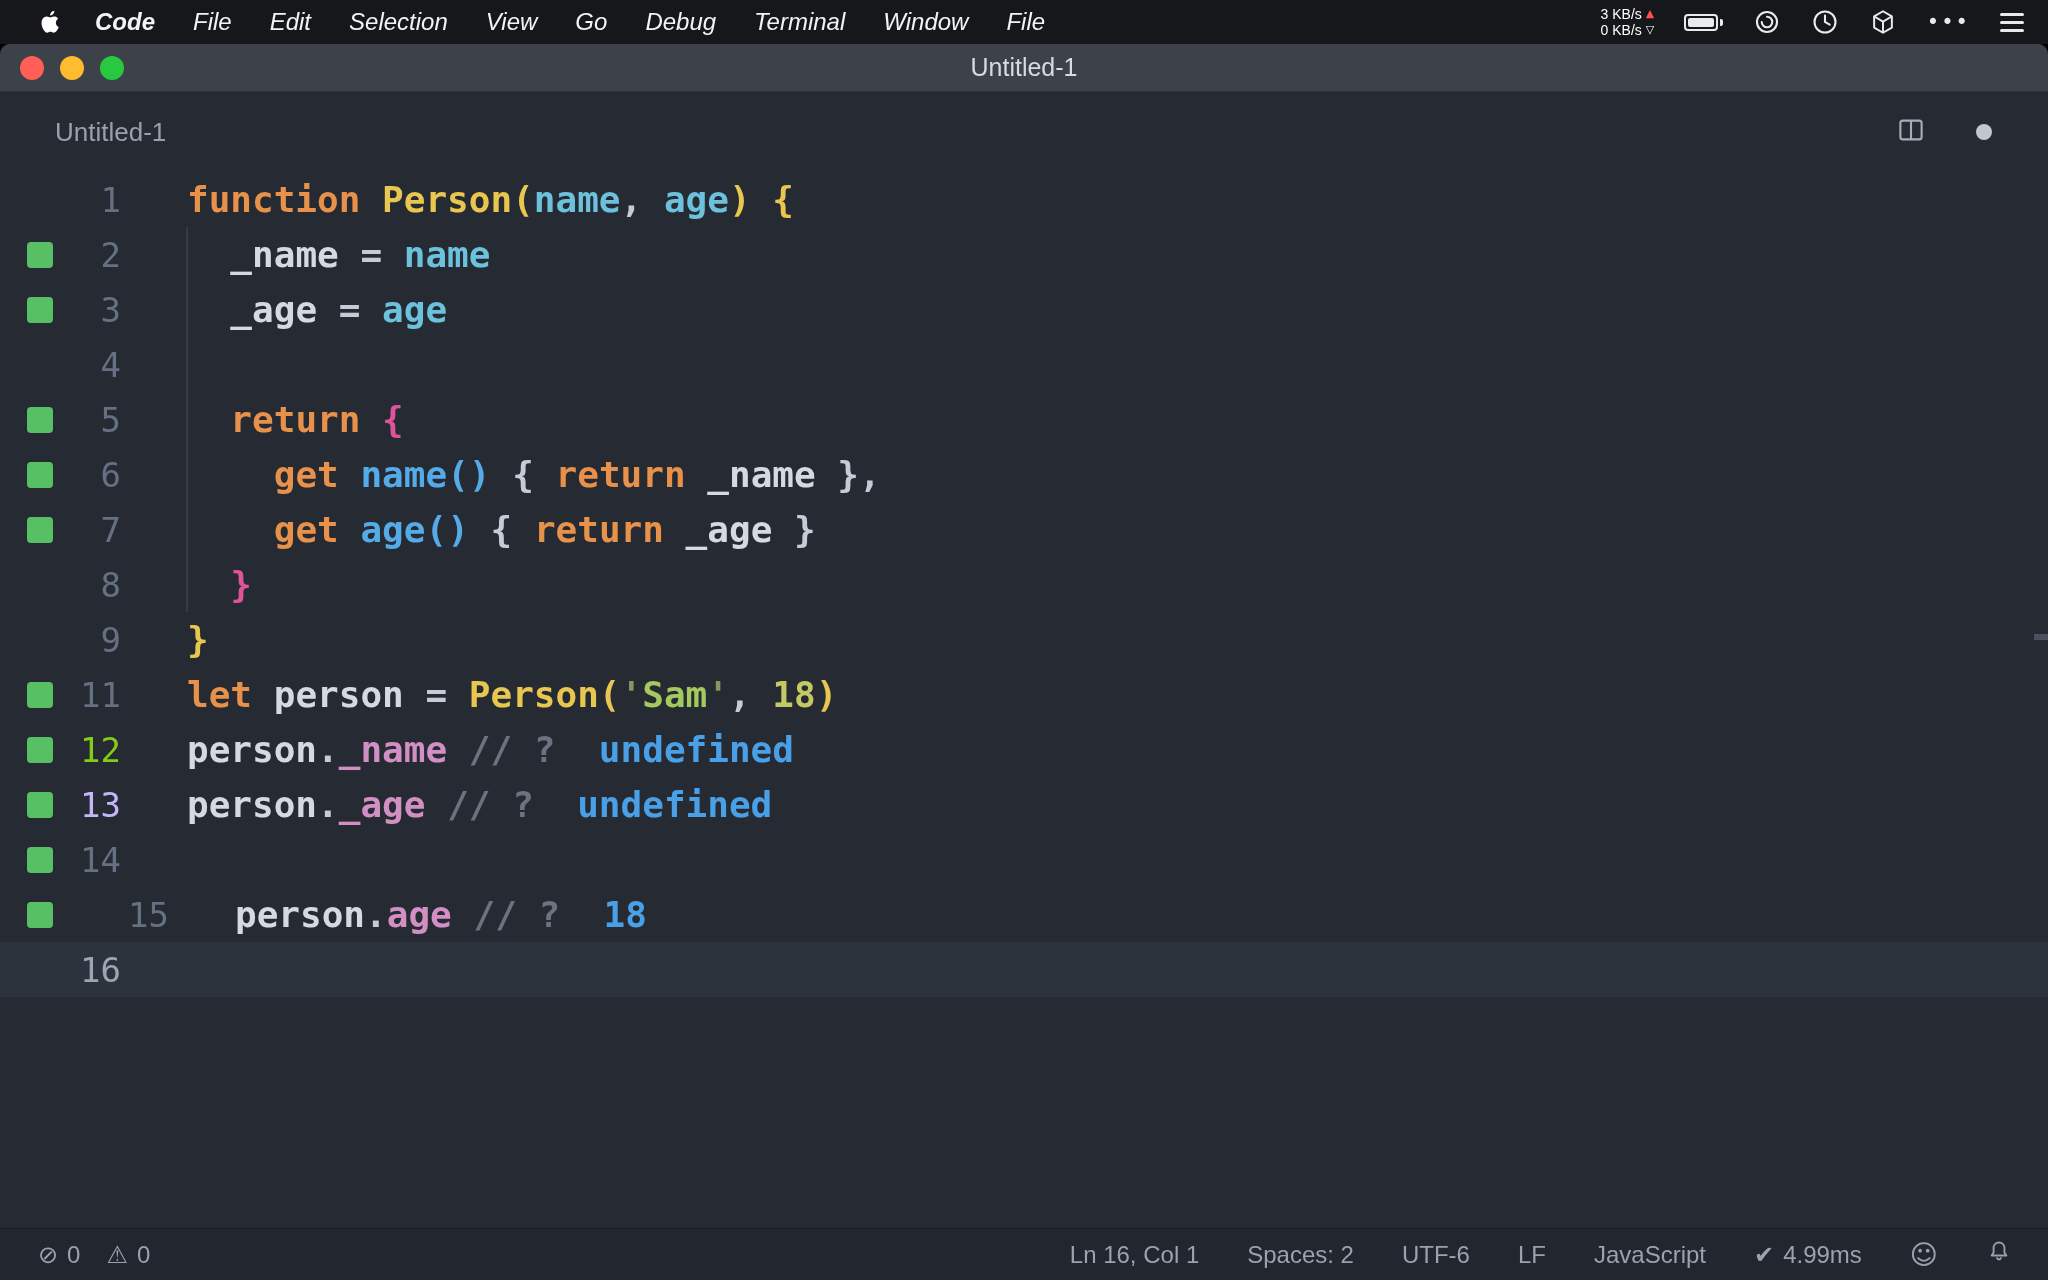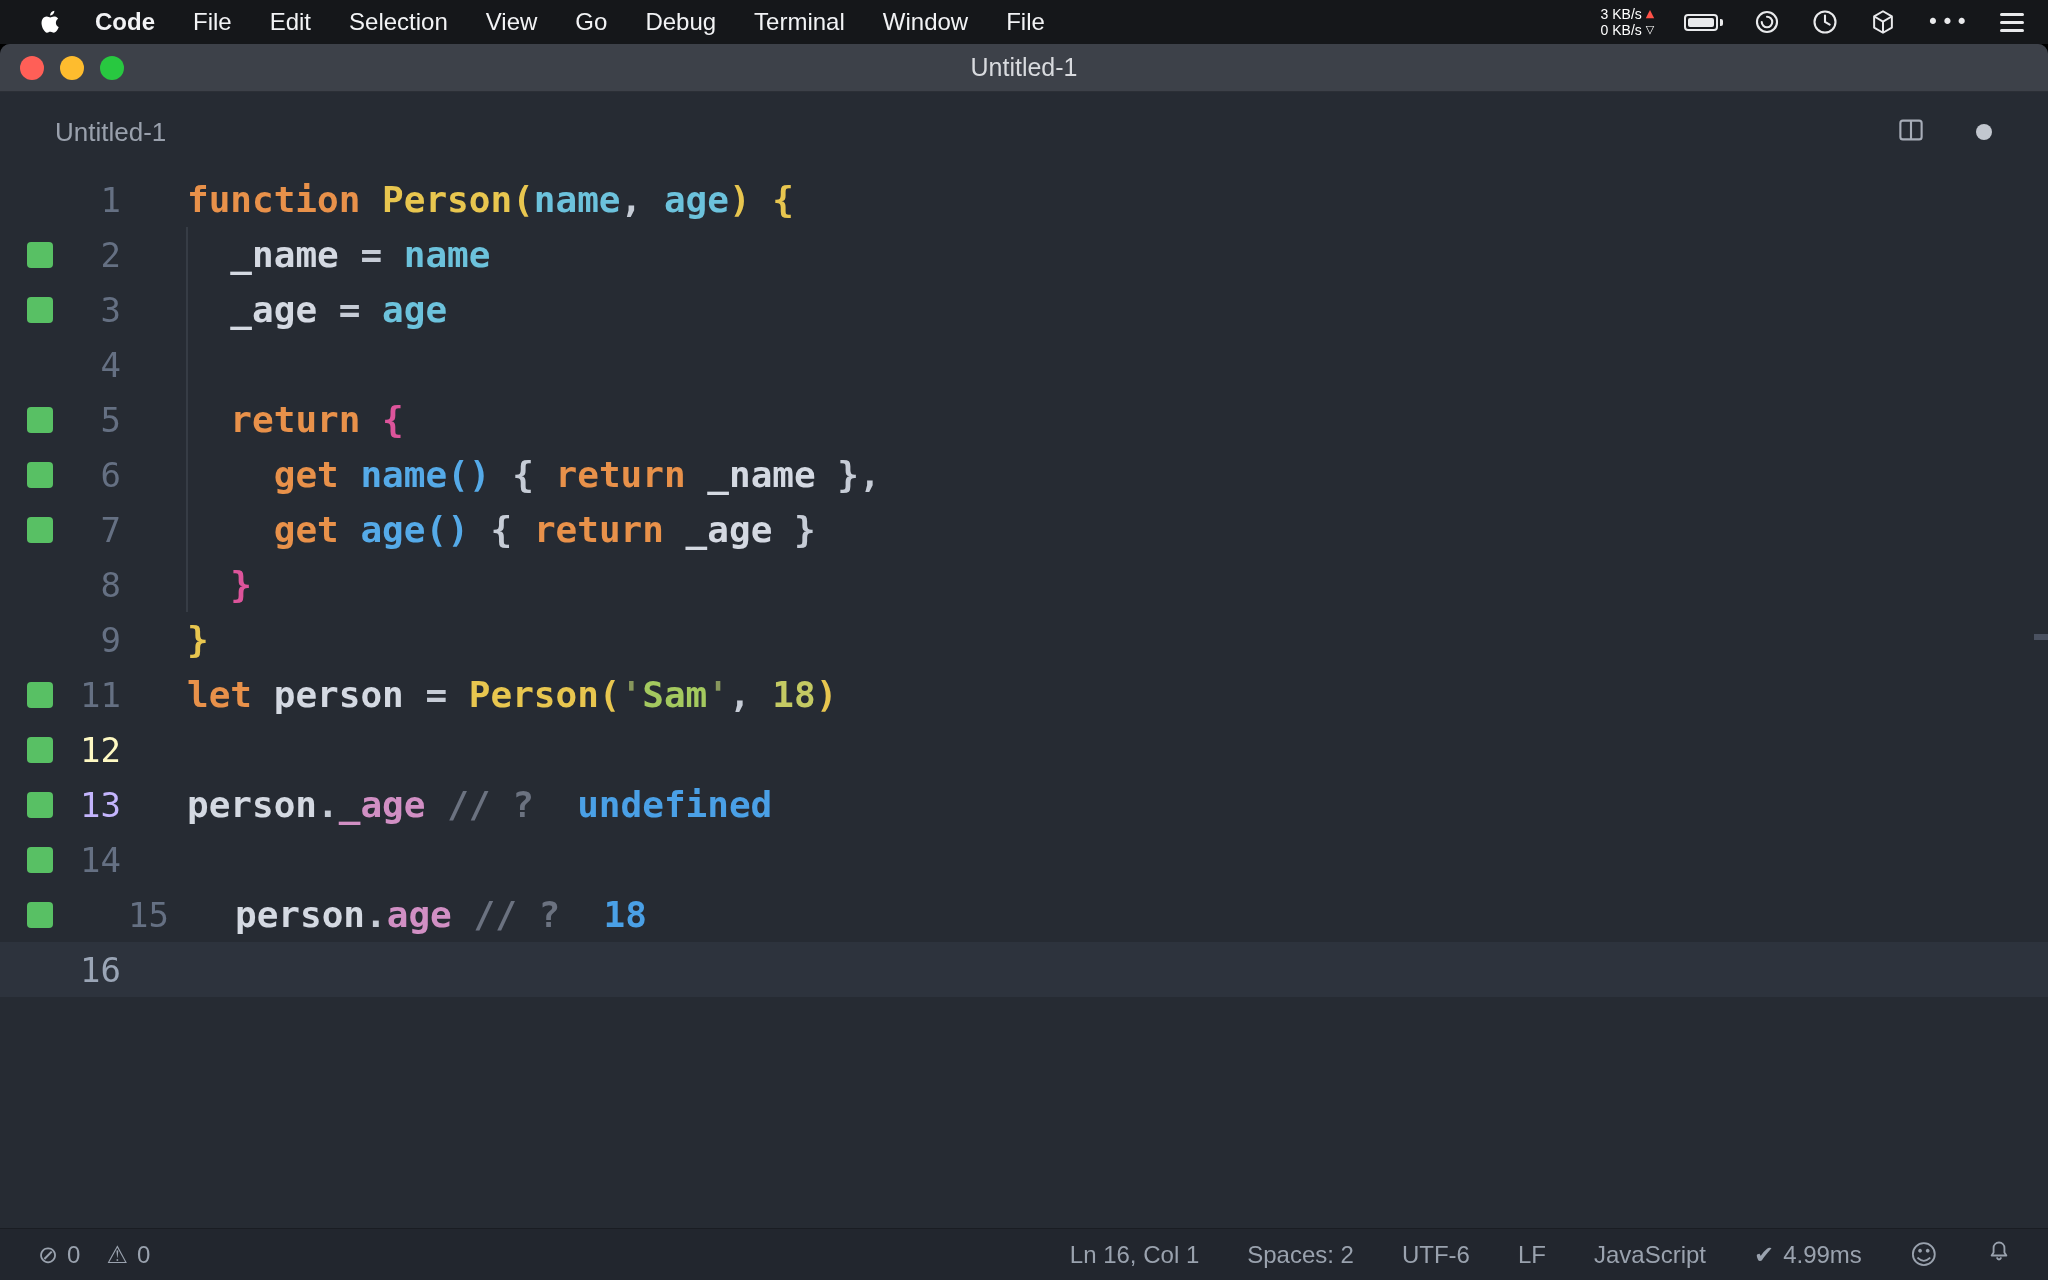--- a/index.html
+++ b/index.html
@@ -10,21 +10,21 @@
   }
   
   .menubar{
     position:absolute;top:0;left:0;right:0;height:44px;
     background:#15171a;display:flex;align-items:center;color:#f2f3f5;
     font-size:24px;
   }
   .menu-left{display:flex;align-items:center;padding-left:22px;}
   .apple{display:flex;align-items:center;padding:0 16px;}
   .menu-items{display:flex;align-items:center;}
-  .menu-item{padding:0 19px;white-space:nowrap;}
+  .menu-item{padding:0 19px;white-space:nowrap;font-style:italic;}
   .menu-item.app-name{font-weight:bold;}
   .menu-right{margin-left:auto;display:flex;align-items:center;gap:30px;padding-right:24px;}
   .net{display:flex;flex-direction:column;align-items:flex-end;font-size:14px;line-height:16px;color:#fff;}
   .net-row{display:flex;align-items:center;gap:4px;white-space:nowrap;}
   .glyph{font-family:"DejaVu Sans",sans-serif;}
   .up-arrow{color:#ff5147;font-size:11px;}
   .down-arrow{color:#fff;font-size:11px;}
   .batt-wrap{position:relative;display:flex;align-items:center;}
   .batt{width:34px;height:17px;border:2px solid #e9eaec;border-radius:4px;padding:2px;box-sizing:border-box;}
   .batt-fill{display:block;height:100%;width:100%;background:#e9eaec;border-radius:2px;}
@@ -218,21 +218,22 @@
           <div class="num" style="color: rgb(101, 112, 131);">9</div>
           <div class="code"><span style="color: rgb(232, 198, 79);">}</span></div>
         </div>
         <div class="row">
           <div class="cov" style="background: rgb(88, 192, 100);"></div>
           <div class="num" style="color: rgb(101, 112, 131);">11</div>
           <div class="code"><span style="color: rgb(232, 145, 74);">let</span><span style="color: rgb(198, 204, 214);"> </span><span style="color: rgb(212, 217, 226);">person</span><span style="color: rgb(198, 204, 214);"> = </span><span style="color: rgb(232, 198, 79);">Person</span><span style="color: rgb(232, 198, 79);">(</span><span style="color: rgb(135, 150, 92);">'</span><span style="color: rgb(164, 201, 95);">Sam</span><span style="color: rgb(135, 150, 92);">'</span><span style="color: rgb(198, 204, 214);">, </span><span style="color: rgb(196, 202, 99);">18</span><span style="color: rgb(232, 198, 79);">)</span></div>
         </div>
         <div class="row">
           <div class="cov" style="background: rgb(88, 192, 100);"></div>
-          <div class="num" style="color: #fef9c3;">12</div>
+          <div class="num" style="color: #84cc16;">12</div>
+          <div class="code"><span style="color: rgb(212, 217, 226);">person</span><span style="color: rgb(198, 204, 214);">.</span><span style="color: rgb(209, 143, 196);">_name</span><span style="color: rgb(198, 204, 214);"> </span><span style="color: rgb(107, 114, 128);">// ?</span><span style="color: rgb(198, 204, 214);">  </span><span style="color: rgb(74, 160, 230);">undefined</span></div>
         </div>
         <div class="row">
           <div class="cov" style="background: rgb(88, 192, 100);"></div>
           <div class="num" style="color: #c4b5fd;">13</div>
           <div class="code"><span style="color: rgb(212, 217, 226);">person</span><span style="color: rgb(198, 204, 214);">.</span><span style="color: rgb(209, 143, 196);">_age</span><span style="color: rgb(198, 204, 214);"> </span><span style="color: rgb(107, 114, 128);">// ?</span><span style="color: rgb(198, 204, 214);">  </span><span style="color: rgb(74, 160, 230);">undefined</span></div>
         </div>
         <div class="row">
           <div class="cov" style="background: rgb(88, 192, 100);"></div>
           <div class="num" style="color: rgb(101, 112, 131);">14</div>
         </div>

